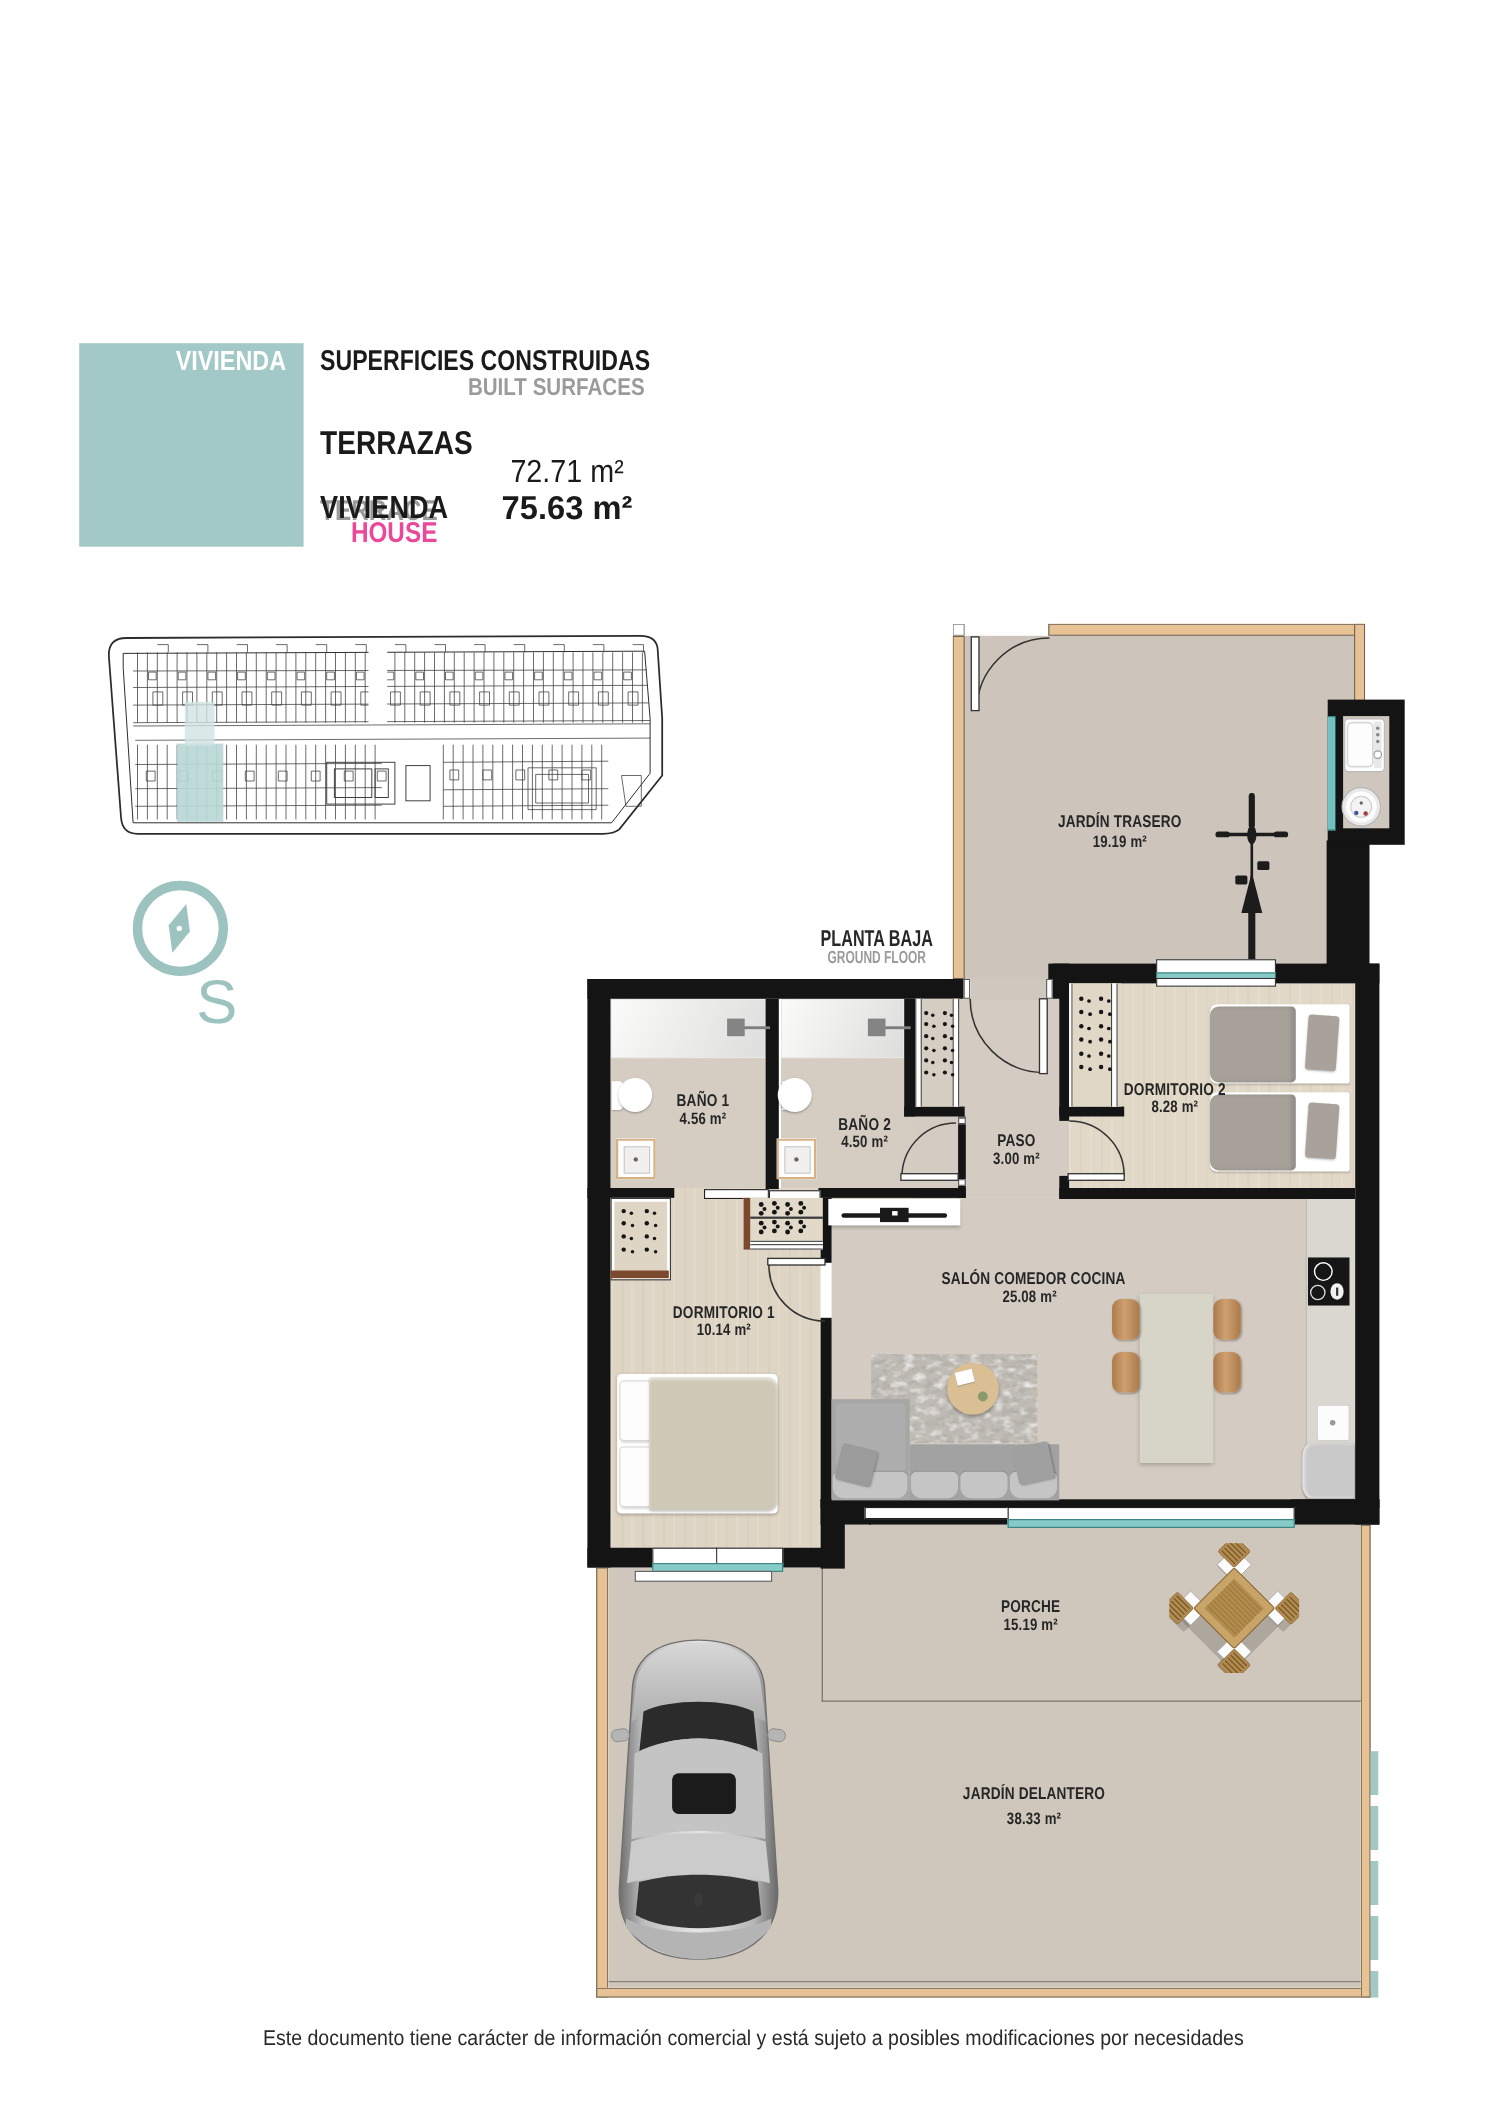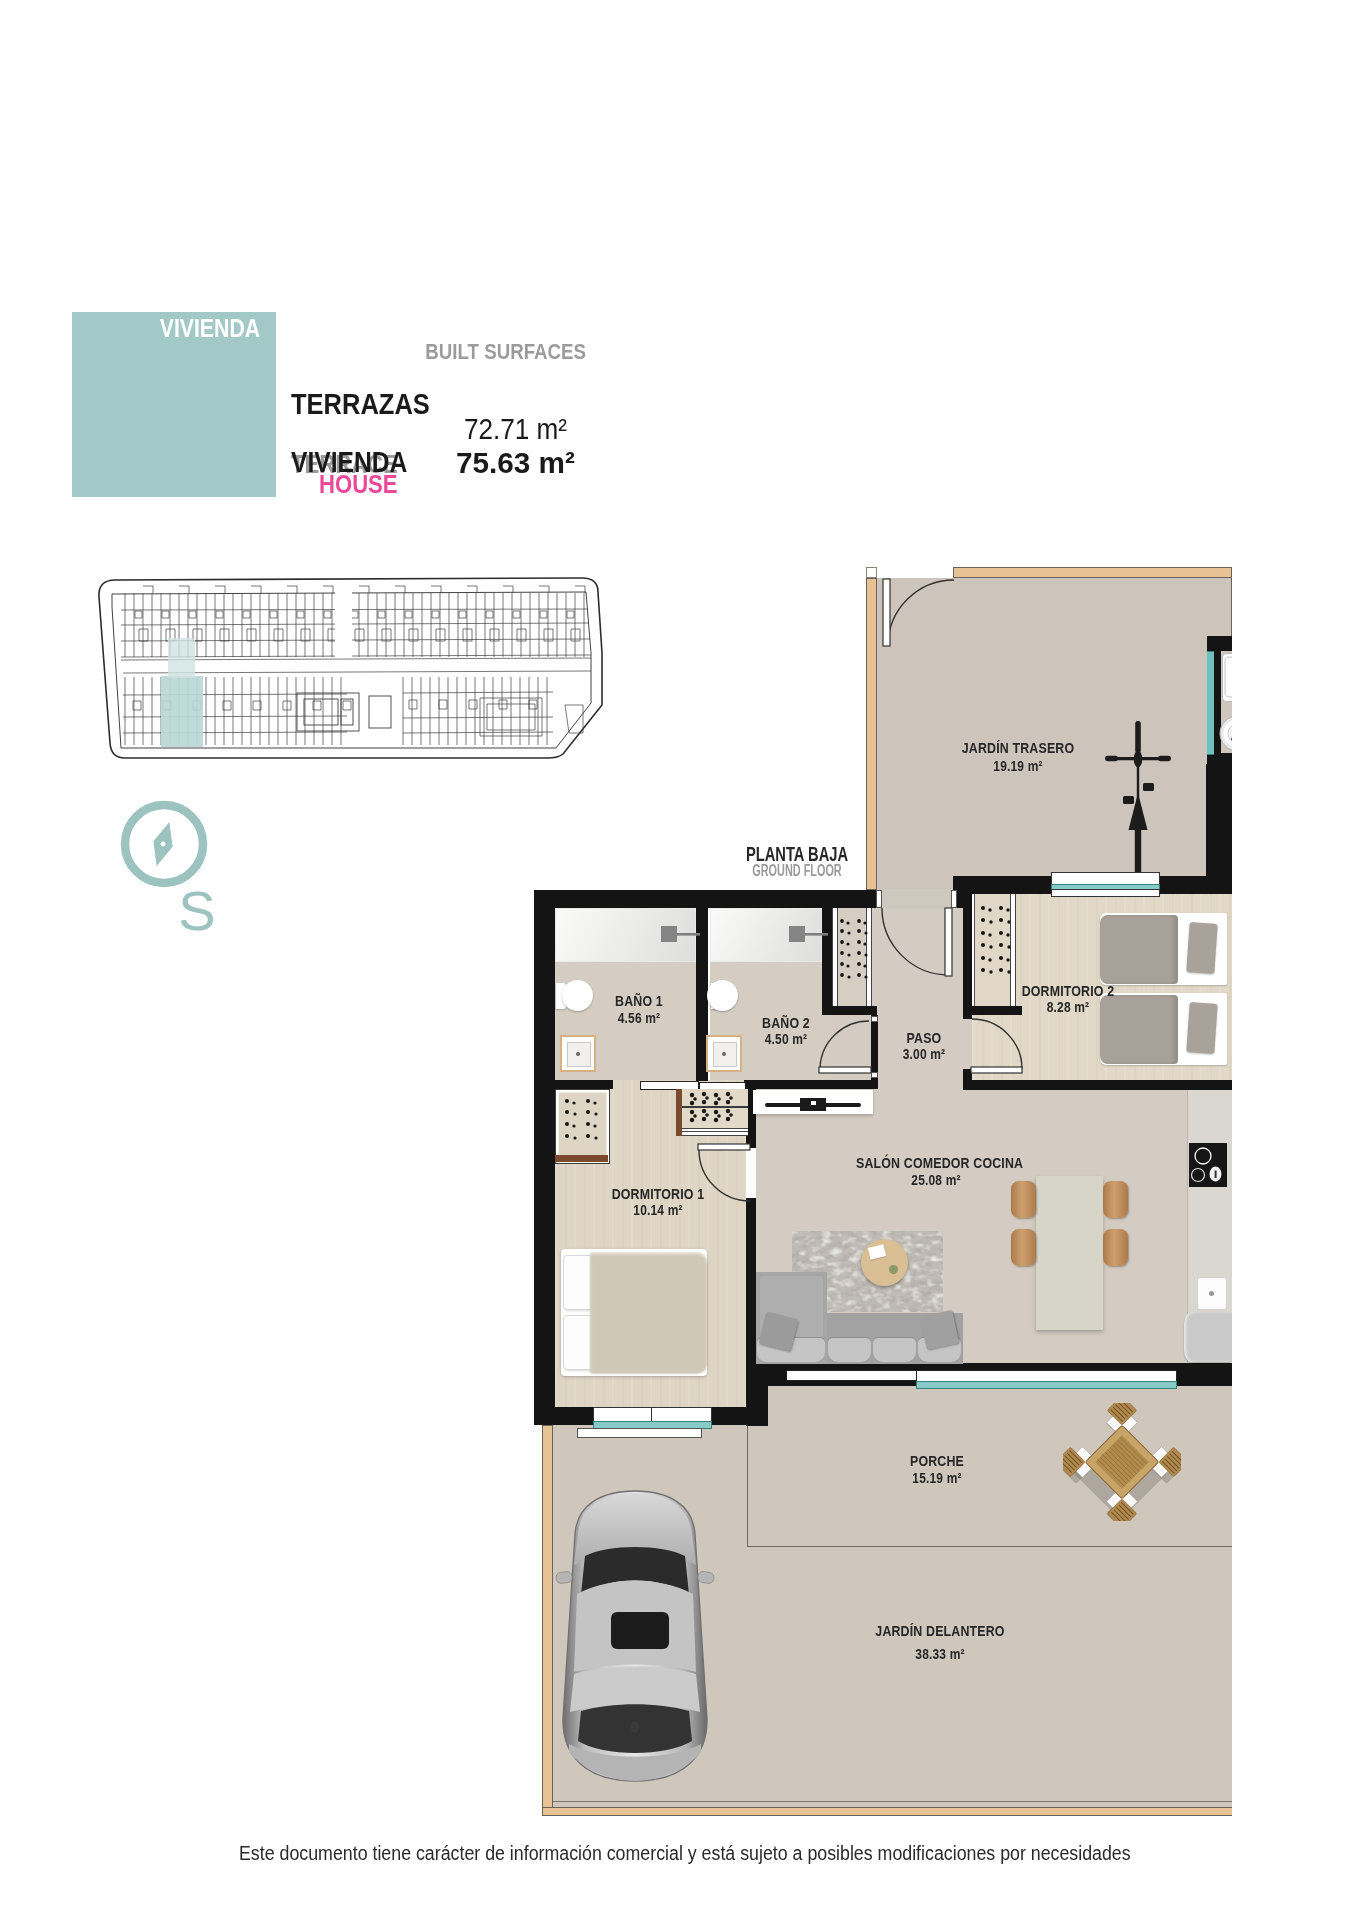--- a/index.html
+++ b/index.html
@@ -1,30 +1,31 @@
 <!DOCTYPE html>
 <html><head>
 <meta charset="utf-8">
 <style>
 html,body{margin:0;padding:0;background:#fff;}
-.page{position:relative;width:1232px;height:1920px;background:#fff;overflow:hidden;font-family:"Liberation Sans",sans-serif;}
+.page{position:relative;width:1357px;height:1920px;background:#fff;overflow:hidden;font-family:"Liberation Sans",sans-serif;}
 .a{position:absolute;}
 .lbl{position:absolute;font-weight:bold;color:#262626;font-size:15.5px;letter-spacing:.2px;text-align:center;white-space:nowrap;transform:scaleX(.8);}
 .wall{position:absolute;background:#141414;}
 .tan{position:absolute;background:#e7c295;box-shadow:inset 0 0 0 1px #6b6257;}
 </style>
 </head>
 <body>
 <div class="page">
 
 <div class="a" style="left:72px;top:312px;width:204px;height:185px;background:#a2c9c8;"></div>
 
 <div class="a" style="left:72px;top:314px;width:188px;text-align:right;color:#fff;font-weight:bold;font-size:25px;"><span style="display:inline-block;transform:scaleX(.85);transform-origin:right;">VIVIENDA</span></div>
 
 
+<div class="a" style="left:291px;top:312px;font-weight:bold;font-size:26px;color:#1a1a1a;"><span style="display:inline-block;transform:scaleX(.808);transform-origin:left;">SUPERFICIES CONSTRUIDAS</span></div>
 
 <div class="a" style="left:291px;top:339px;width:295px;text-align:right;font-weight:bold;font-size:22px;color:#9b9b9b;"><span style="display:inline-block;transform:scaleX(.85);transform-origin:right;">BUILT SURFACES</span></div>
 
 <div class="a" style="left:291px;top:387px;font-weight:bold;font-size:30px;color:#1a1a1a;"><span style="display:inline-block;transform:scaleX(.85);transform-origin:left;">TERRAZAS</span></div>
 
 <div class="a" style="left:291px;top:410px;font-weight:bold;font-size:26px;color:#9b9b9b;margin-top:39px;"><span style="display:inline-block;transform:scaleX(.85);transform-origin:left;">TERRACE</span></div>
 
 <div class="a" style="left:464px;top:388px;font-size:29px;color:#1a1a1a;margin-top:25px;"><span style="display:inline-block;transform:scaleX(.9);transform-origin:left;">72.71 m²</span></div>
 
 <div class="a" style="left:291px;top:446px;font-weight:bold;font-size:29px;color:#1a1a1a;"><span style="display:inline-block;transform:scaleX(.85);transform-origin:left;">VIVIENDA</span></div>

